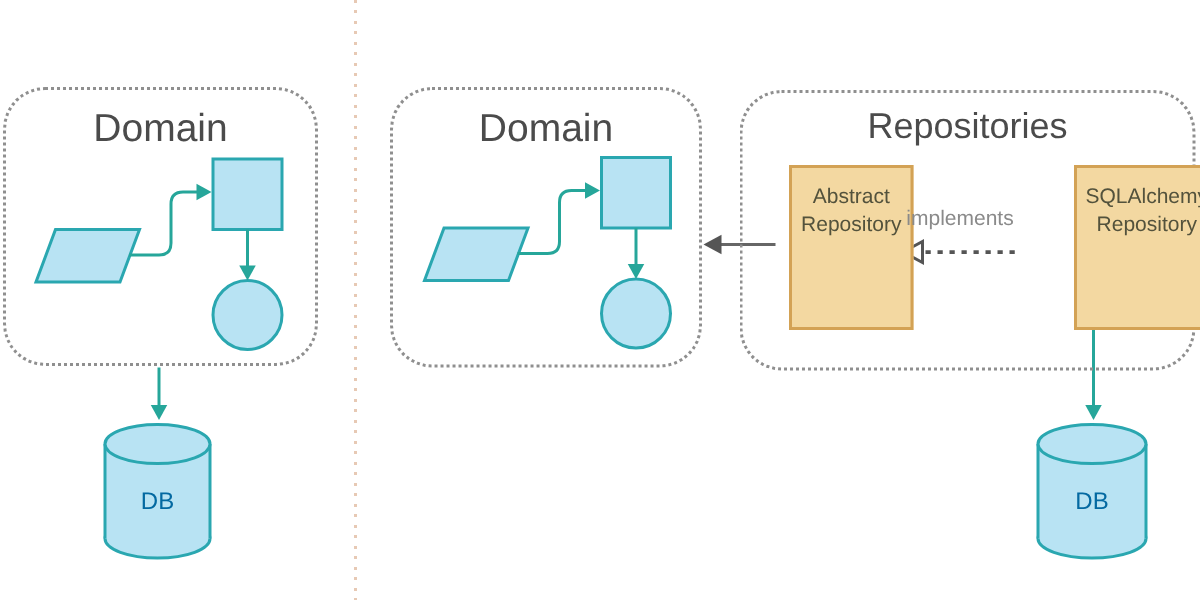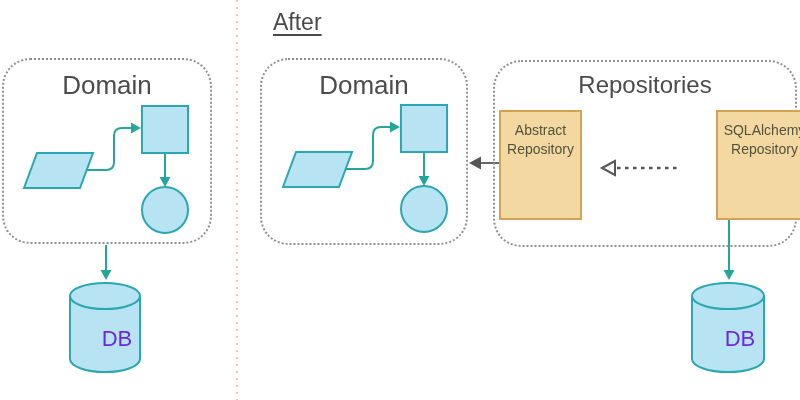--- a/index.html
+++ b/index.html
@@ -64,40 +64,39 @@
     background: #f3d8a1;
     border: 2px solid #d3a255;
     box-sizing: border-box;
     text-align: center;
     font-size: 14px;
     line-height: 19px;
     color: #53523c;
     padding-top: 9px;
     z-index: 3;
   }
-  .abstract-repo   { left: 499px; top: 110px; width: 83px; height: 110px; }
+  .abstract-repo   { left: 526px; top: 110px; width: 83px; height: 110px; }
   .sqlalchemy-repo { left: 716px; top: 110px; width: 97px; height: 110px; }
 
   .implements-label {
     position: absolute;
     left: 600px; top: 137px; width: 80px;
     text-align: center;
     font-size: 14px;
     color: #8a8a8a;
     z-index: 3;
   }
 
   
   .db-label {
     position: absolute;
     text-align: center;
-    font-size: 22px;
-    color: #6d28d9;
+    font-size: 16px;
+    color: #0369a1;
     z-index: 4;
-    margin-left: 12px;
   }
   .db-before { left: 70px;  top: 326px; width: 70px; }
   .db-after  { left: 692px; top: 326px; width: 72px; }
 
   svg.diagram-layer {
     position: absolute;
     left: 0; top: 0;
     z-index: 2;
   }
   .blue-shape { fill: #b8e3f3; stroke: #2aa7b0; stroke-width: 2; }
@@ -157,38 +156,38 @@
 
     <ellipse class="blue-shape" cx="728" cy="359" rx="36" ry="13"></ellipse>
     <rect class="blue-fill-only" x="692" y="296" width="72" height="63"></rect>
     <line class="cyl-side" x1="692" y1="296" x2="692" y2="359"></line>
     <line class="cyl-side" x1="764" y1="296" x2="764" y2="359"></line>
     <ellipse class="blue-shape" cx="728" cy="296" rx="36" ry="13"></ellipse>
   </svg>
 
   <div class="separator"></div>
 
-  <div class="section-label after-label">After</div>
 
   <div class="dashed-box domain-before">
     <div class="box-title">Domain</div>
   </div>
 
   <div class="dashed-box domain-after">
     <div class="box-title">Domain</div>
   </div>
 
   <div class="dashed-box repositories-box">
     <div class="box-title">Repositories</div>
   </div>
 
   <div class="repo-node abstract-repo">
     <span>Abstract Repository</span>
   </div>
   <div class="repo-node sqlalchemy-repo">
     <span>SQLAlchemy Repository</span>
   </div>
 
+  <div class="implements-label">implements</div>
 
   <div class="db-label db-before">DB</div>
   <div class="db-label db-after">DB</div>
 
 </div>
 
 </body></html>

